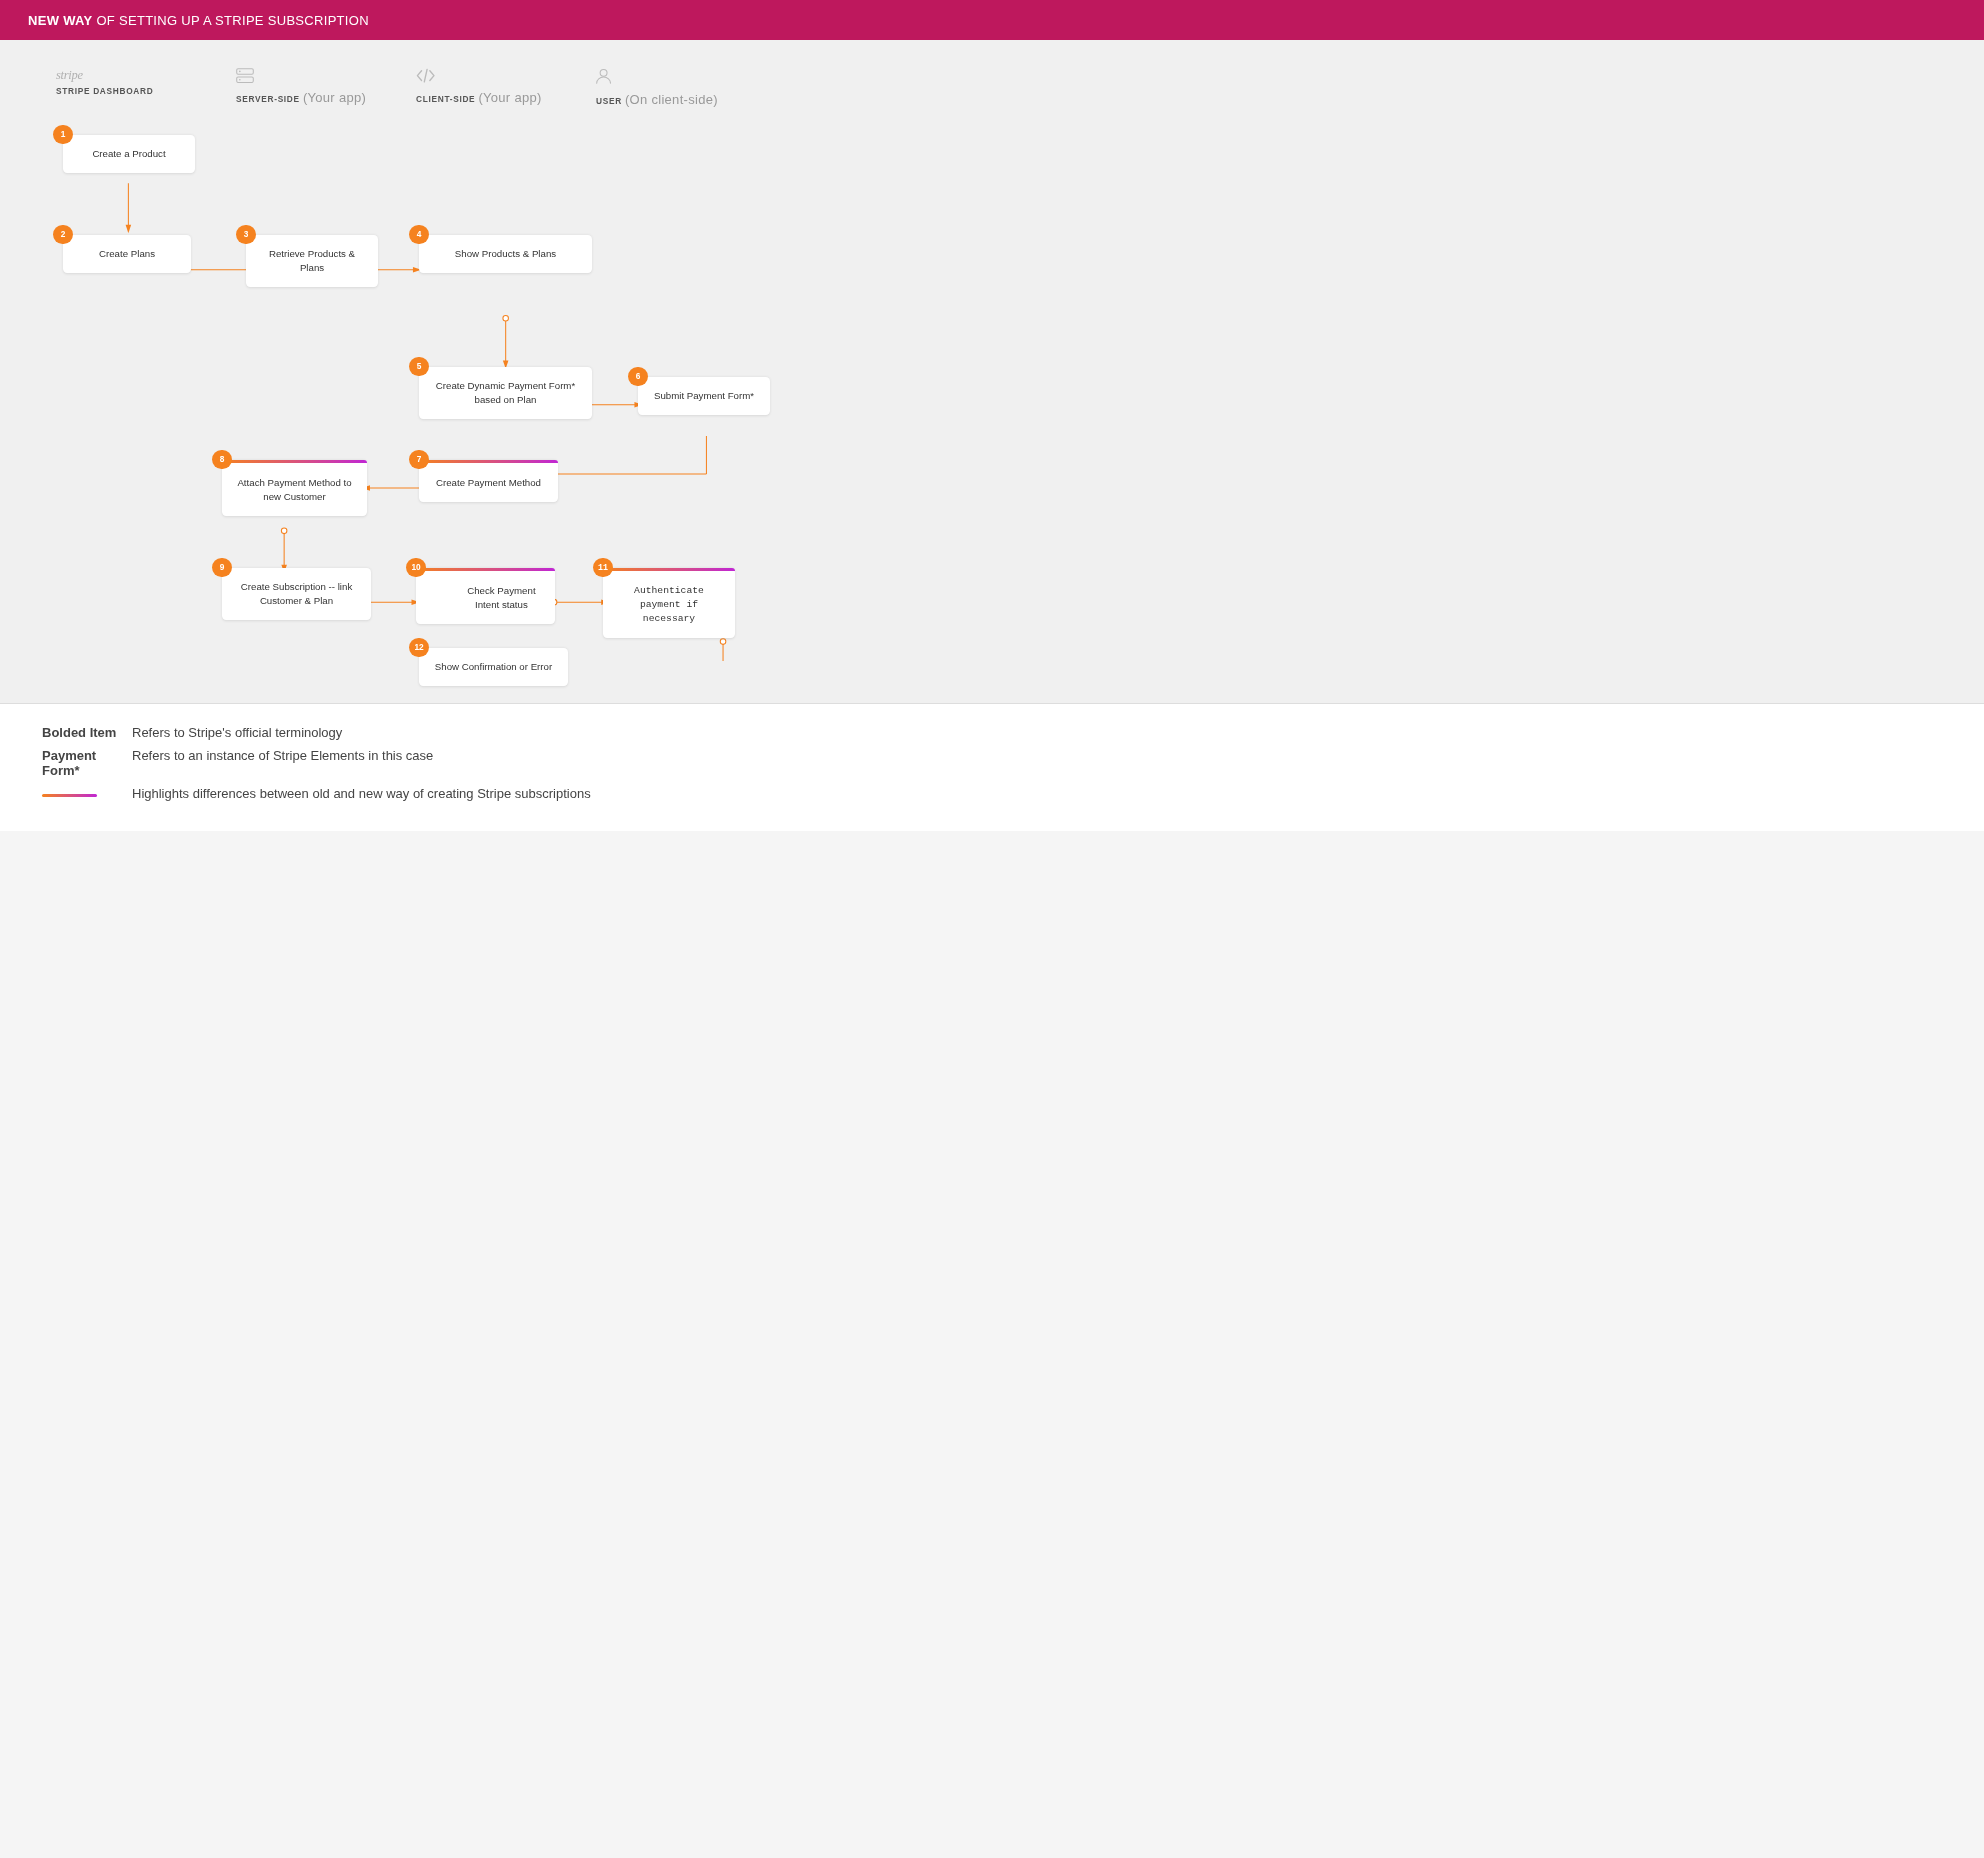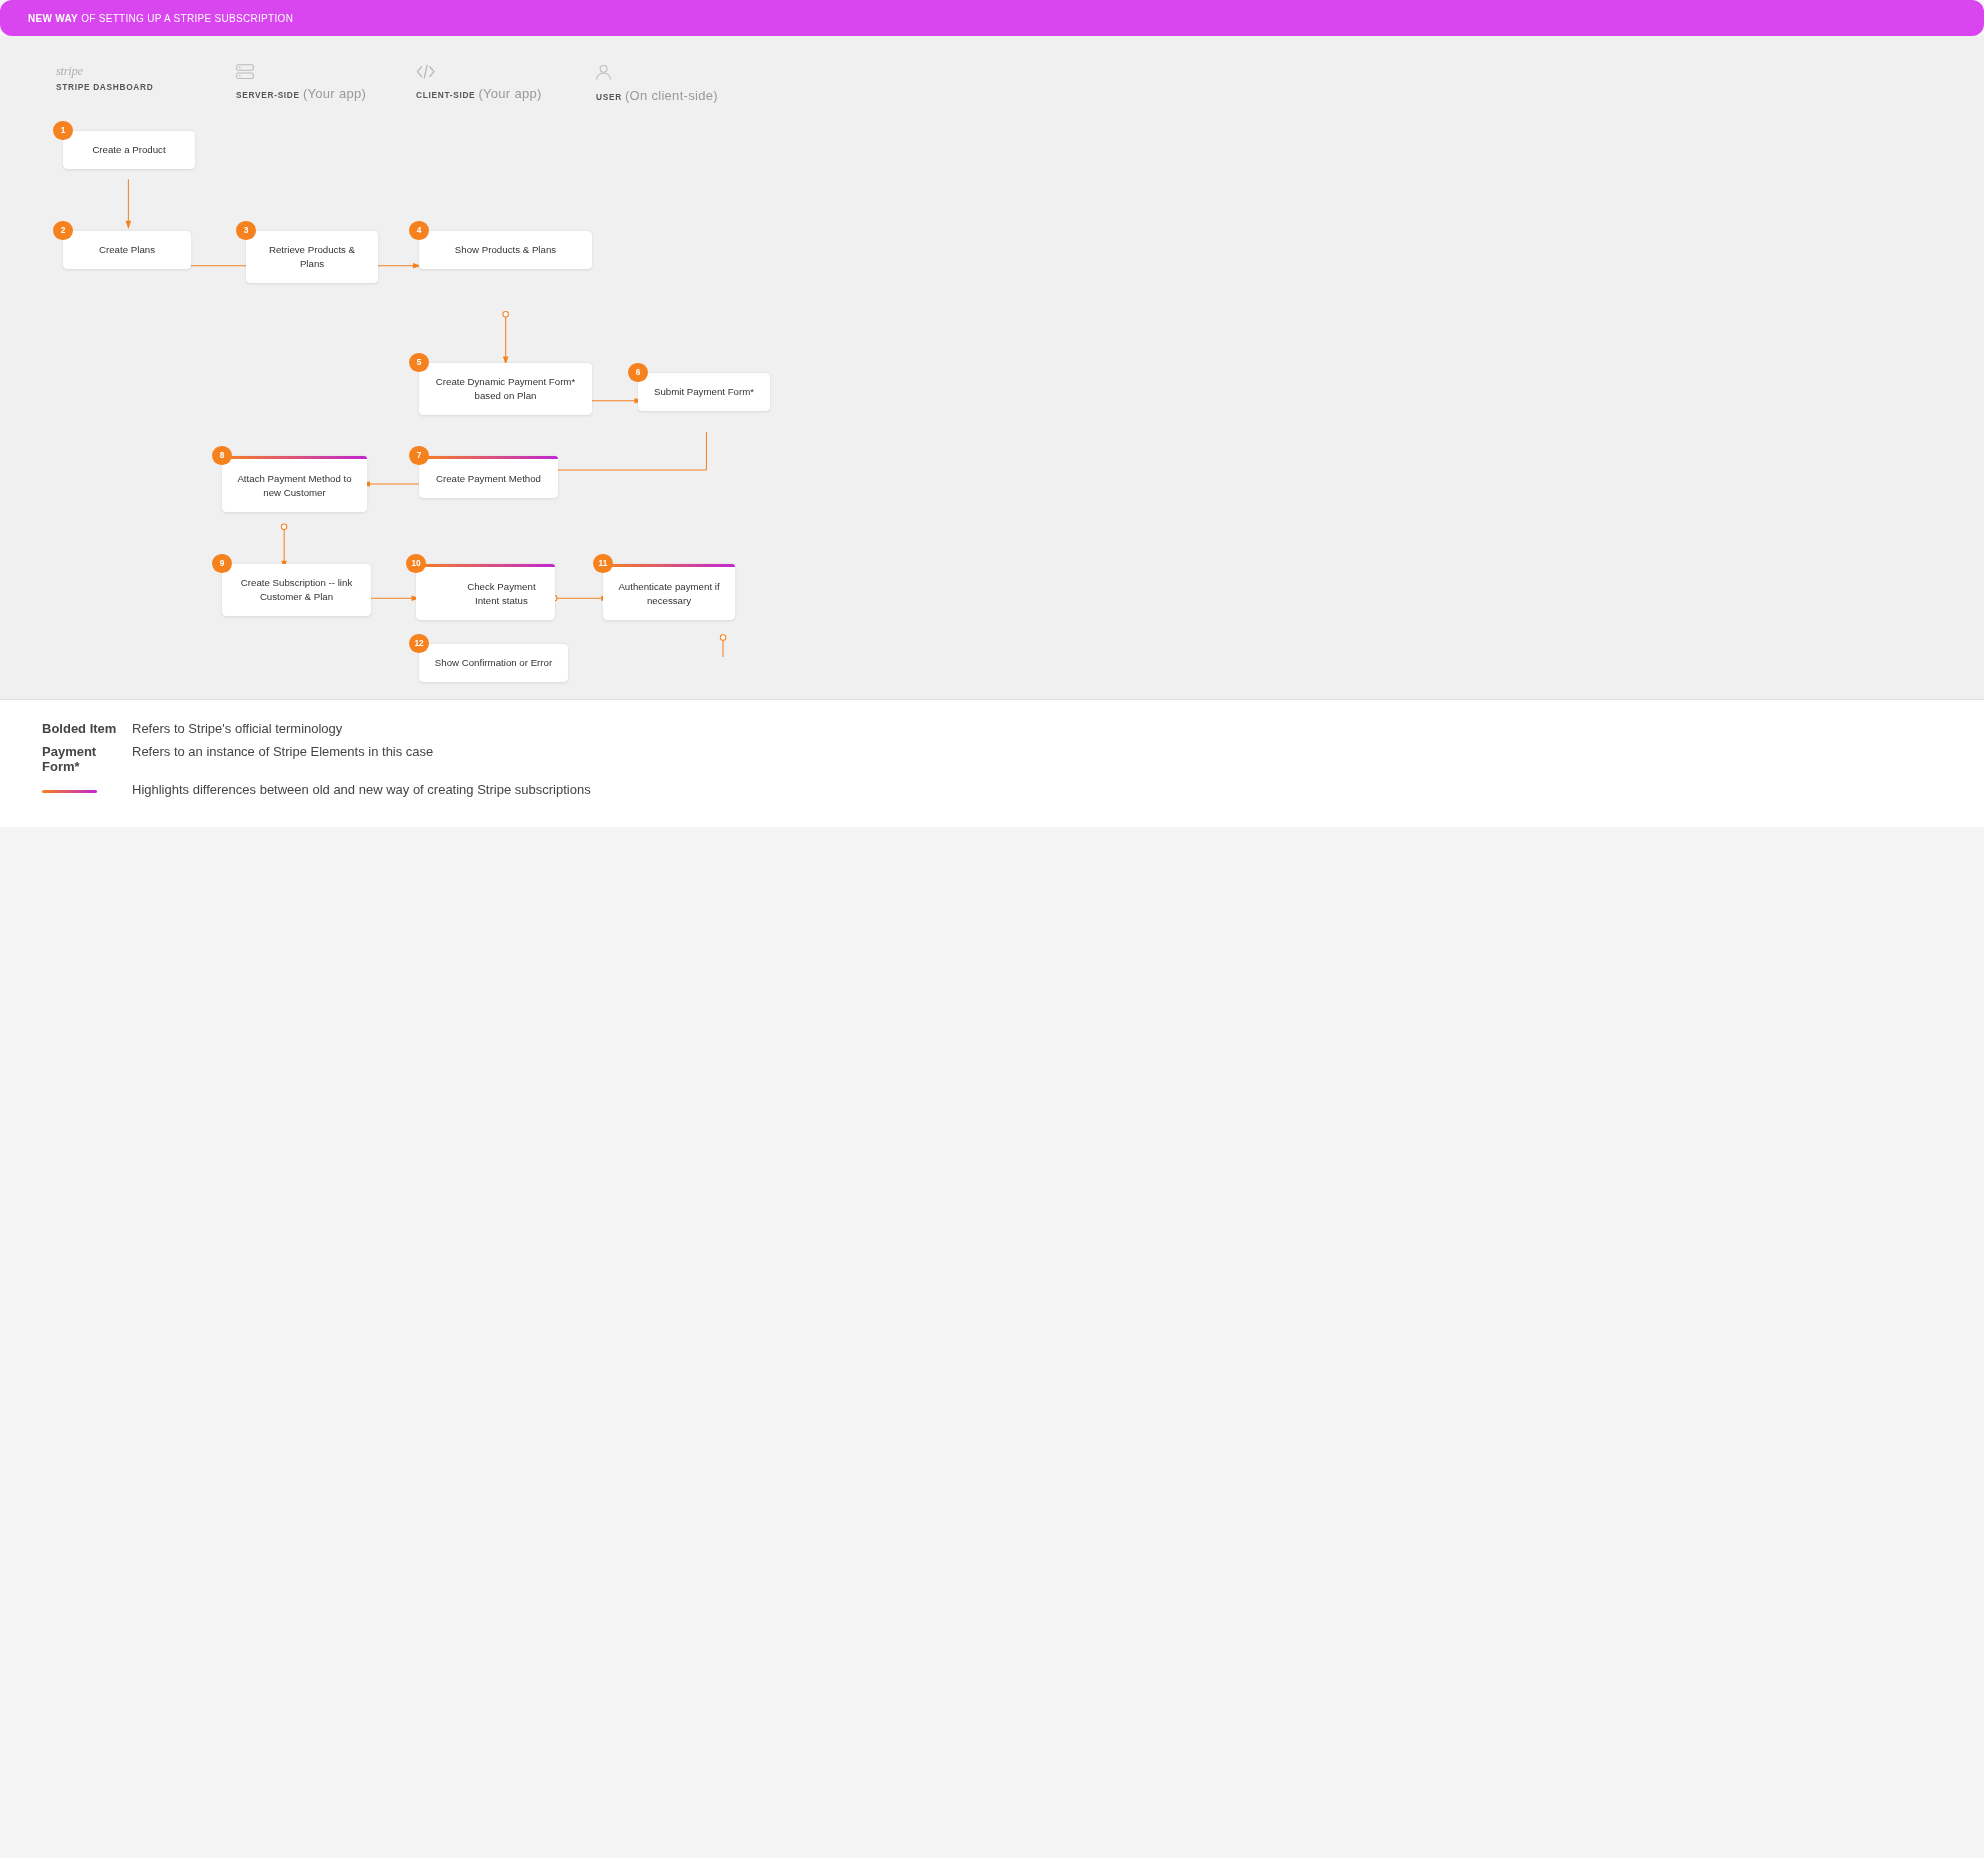--- a/index.html
+++ b/index.html
@@ -3,26 +3,25 @@
   <meta charset="utf-8">
   <style>
     * { box-sizing: border-box; margin: 0; padding: 0; }
     body {
       font-family: -apple-system, BlinkMacSystemFont, 'Segoe UI', Helvetica, Arial, sans-serif;
       background: #f5f5f5;
       min-height: 100vh;
     }
 
     .header {
-      background: #d946ef;
+      background: #be185d;
       color: white;
       padding: 12.5px 28px;
-      font-size: 10px;
+      font-size: 13px;
       letter-spacing: 0.3px;
-      border-radius: 12px;
     }
     .header span.bold { font-weight: 700; }
 
     .main-content {
       background: #f0f0f0;
       padding: 28px 28px 42px 28px;
       min-height: 589px;
       position: relative;
     }
 
@@ -317,21 +316,21 @@
       <div class="node-badge">9</div>
       Create <span class="bold">Subscription</span> -- link <span class="bold">Customer</span> &amp; <span class="bold">Plan</span>
     </div>
 
     <div class="node" style="left: 388px; top: 447px; width: 139px; padding-top: 16.6px; padding-left: 47px;">
       <div class="node-gradient-bar"></div>
       <div class="node-badge">10</div>
       Check <span class="bold">Payment Intent</span> status
     </div>
 
-    <div class="node" style="left: 575px; top: 447px; width: 132px; padding-top: 16.6px;">
+    <div class="node" style="left: 575px; top: 447px; width: 132px; padding-top: 16.6px; font-family: Liberation Mono, monospace;">
       <div class="node-gradient-bar"></div>
       <div class="node-badge">11</div>
       Authenticate payment if necessary
     </div>
 
     <div class="node" style="left: 391px; top: 527px; width: 149px;">
       <div class="node-badge">12</div>
       Show Confirmation or Error
     </div>
 

